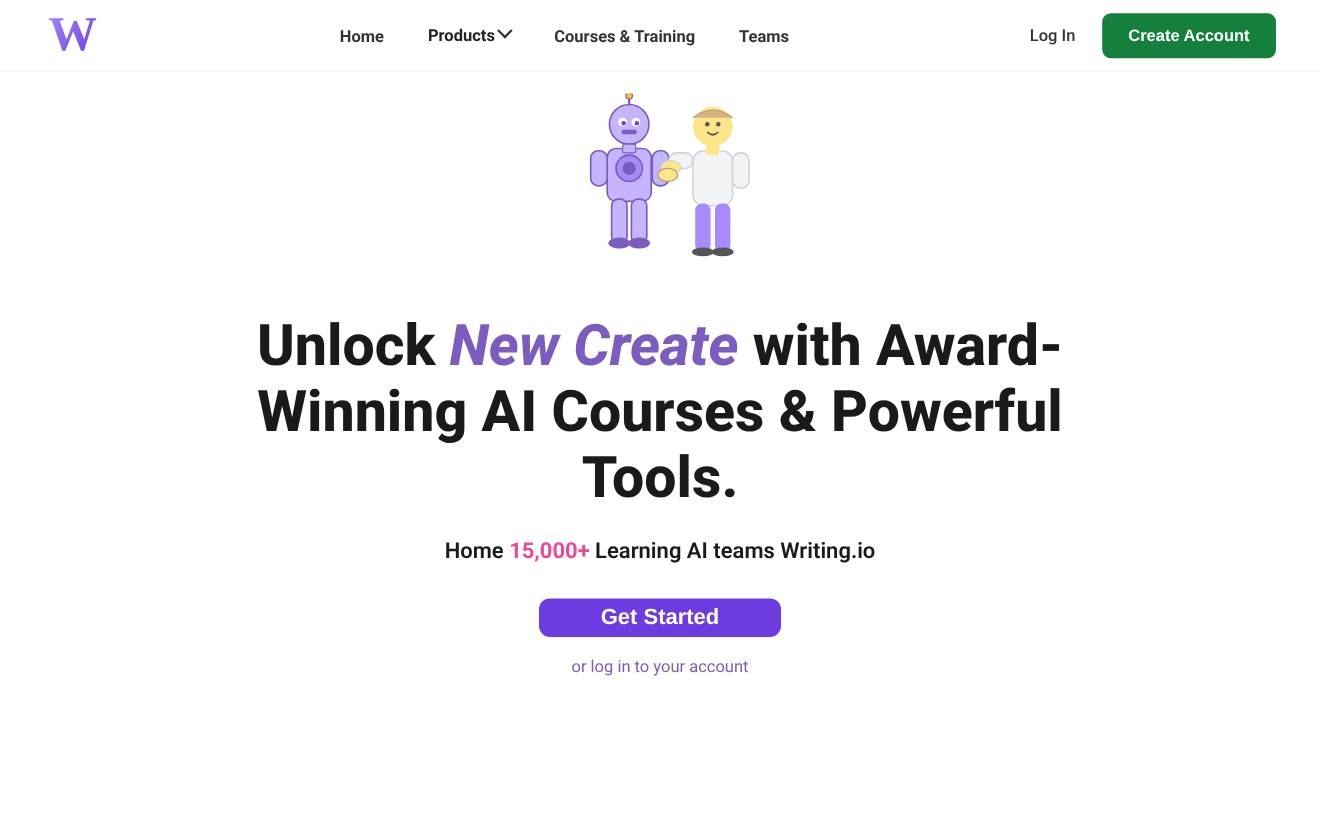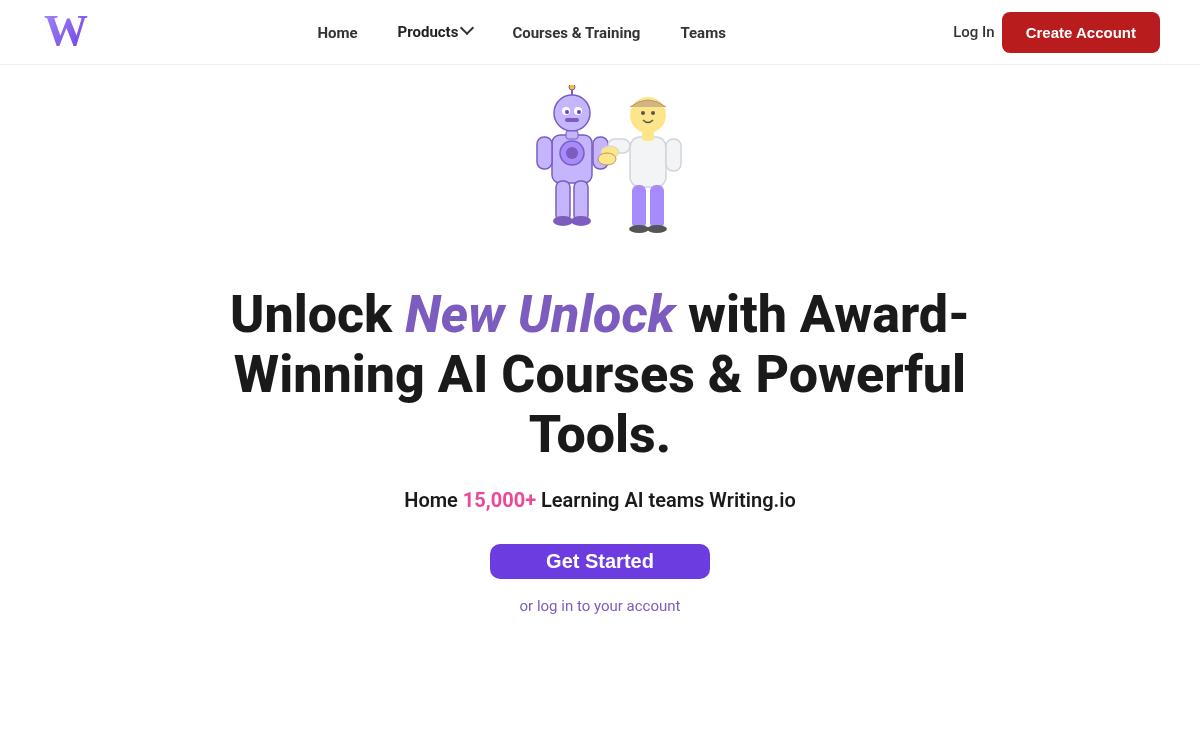--- a/index.html
+++ b/index.html
@@ -43,32 +43,32 @@
     .nav-links .products-link {
       display: flex;
       gap: 4px;
       font-weight: 700;
       color: #222;
     }
 
     .nav-actions {
       display: flex;
       align-items: center;
-      gap: 7px;
+      gap: 24px;
     }
 
     .login-link {
       text-decoration: none;
       color: #333;
       font-size: 15px;
       font-weight: 500;
     }
 
     .create-account-btn {
-      background: #b91c1c;
+      background: #15803d;
       color: white;
       border: none;
       border-radius: 8px;
       padding: 12px 24px;
       font-size: 15px;
       font-weight: 600;
       cursor: pointer;
     }
 
     
@@ -252,21 +252,21 @@
       <rect x="150" y="100" width="14" height="44" rx="6" fill="#a78bfa"></rect>
 
       <ellipse cx="139" cy="144" rx="10" ry="4" fill="#555"></ellipse>
       <ellipse cx="157" cy="144" rx="10" ry="4" fill="#555"></ellipse>
 
       <ellipse cx="107" cy="74" rx="9" ry="6" fill="#fde68a" stroke="#b8966a" stroke-width="1"></ellipse>
     </svg>
   </div>
 
   <h1 class="hero-title">
-    <span>Unlock </span><span class="highlight">New Unlock</span><span> with Award-Winning AI Courses &amp; Powerful Tools.</span>
+    <span>Unlock </span><span class="highlight">New Create</span><span> with Award-Winning AI Courses &amp; Powerful Tools.</span>
   </h1>
 
 
   <p class="hero-join">
     <span>Home </span><span class="count">15,000+</span><span> Learning AI teams Writing.io</span>
   </p>
 
   <button class="get-started-btn">Get Started</button>
 
   <a href="#" class="login-sub-link">or log in to your account</a>

